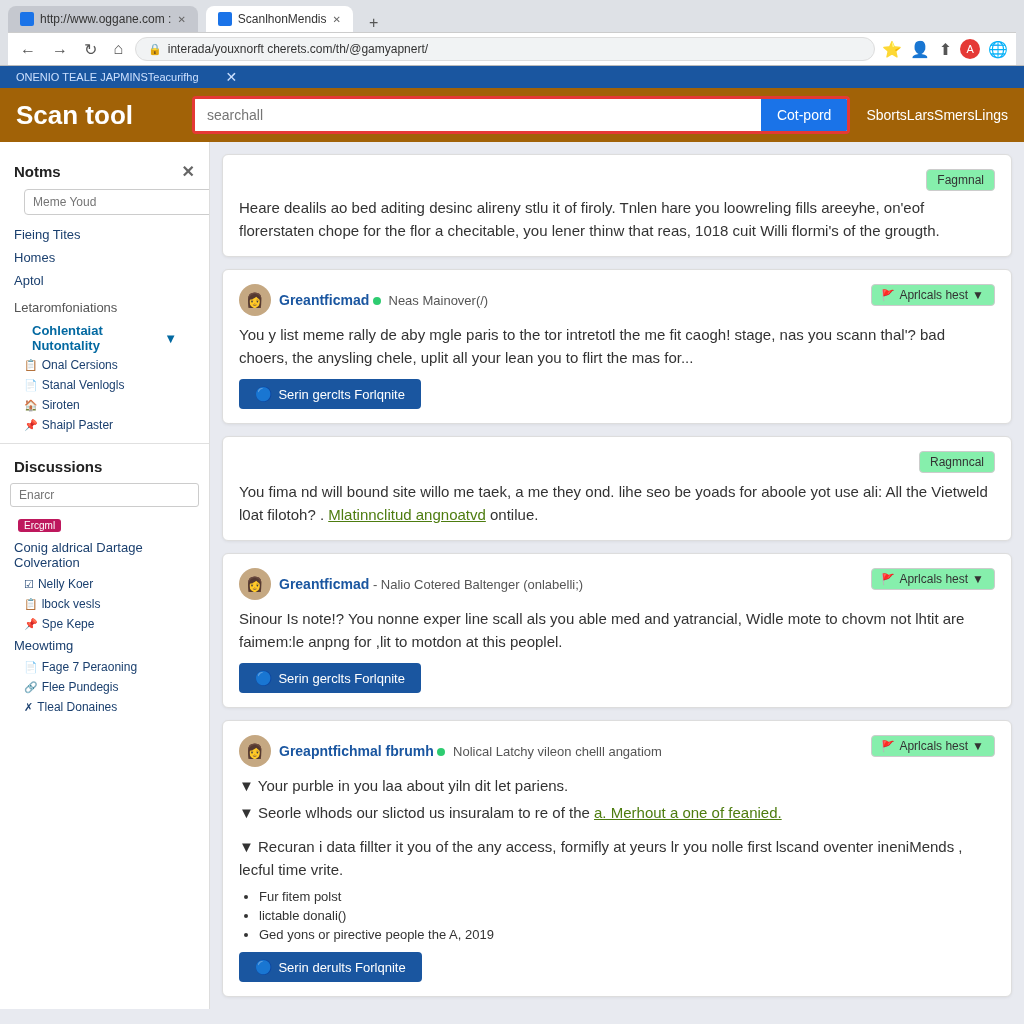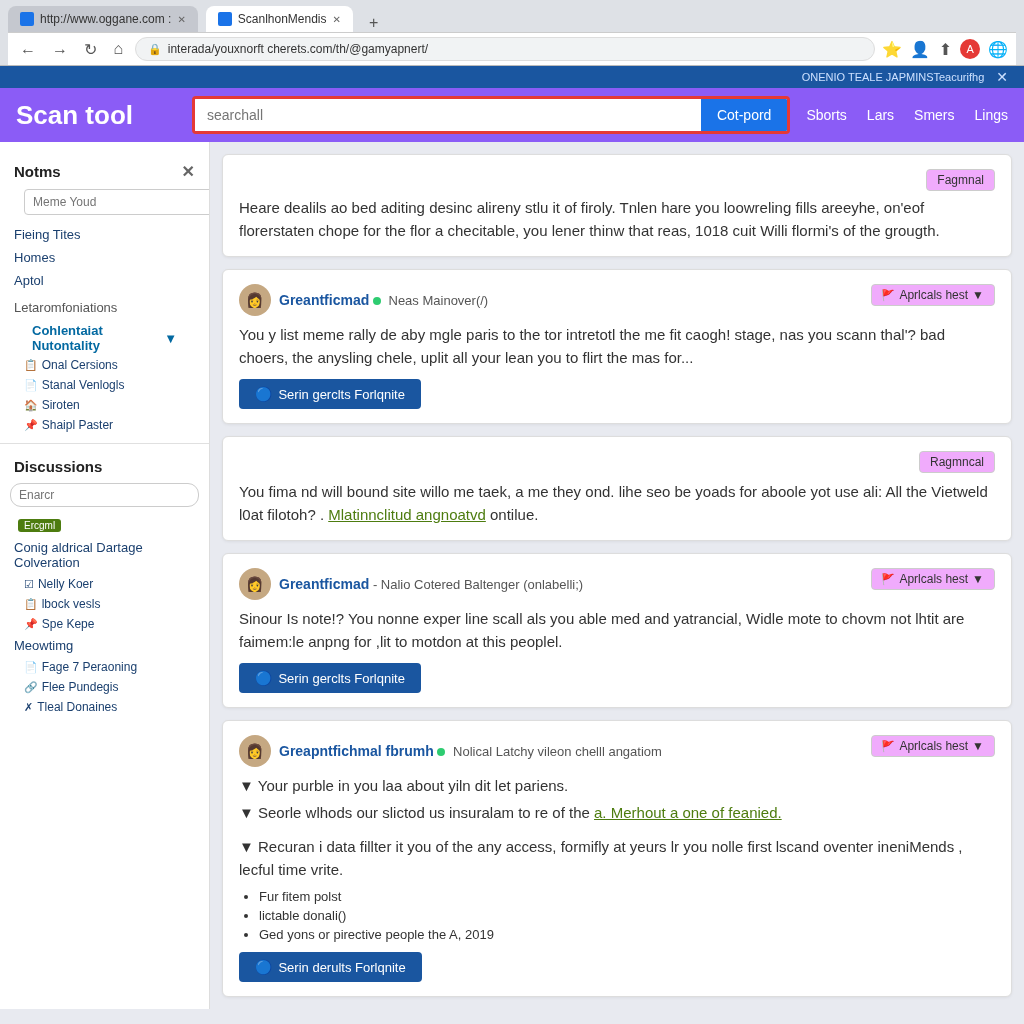--- a/index.html
+++ b/index.html
@@ -60,29 +60,29 @@
     .url-lock { font-size: 11px; color: #555; }
     .browser-icons { display: flex; gap: 8px; align-items: center; }
     .browser-icon { font-size: 16px; color: #555; }
 
     
     .notif-bar {
       background: #1a56a0;
       color: #cce0ff;
       font-size: 11px;
       display: flex;
-      justify-content: flex-end;
+      justify-content: flex-start;
       align-items: center;
       padding: 3px 16px;
     }
     .notif-close { cursor: pointer; color: #cce0ff; font-size: 14px; }
 
     
     .site-header {
-      background: #8b5cf6;
+      background: #a16207;
       display: flex;
       align-items: center;
       padding: 0 16px;
       height: 54px;
       gap: 16px;
     }
     .site-title {
       color: #fff;
       font-size: 26px;
       font-weight: bold;
@@ -110,21 +110,20 @@
       background: #1a73e8;
       color: #fff;
       border: none;
       padding: 8px 16px;
       cursor: pointer;
       font-size: 14px;
       white-space: nowrap;
     }
     .nav-links {
       display: flex;
-      gap: 20px;
       color: #fff;
       font-size: 14px;
       justify-content: flex-end;
     }
     .nav-link { color: #fff; text-decoration: none; cursor: pointer; }
 
     
     .page-body {
       display: flex;
       min-height: calc(1024px - 160px);
@@ -193,27 +192,27 @@
     .sidebar-section2-title {
       padding: 6px 14px 4px;
       font-size: 15px;
       font-weight: bold;
       color: #222;
     }
     .sidebar-search-area { padding: 4px 10px 6px; }
     .sidebar-search-input {
       width: 100%;
       border: 1px solid #ccc;
-      border-radius: 11px;
+      border-radius: 3px;
       padding: 4px 8px;
       font-size: 12px;
     }
     .sidebar-tag {
       display: inline-block;
-      background: #4d7c0f;
+      background: #be185d;
       color: #fff;
       font-size: 10px;
       padding: 1px 6px;
       border-radius: 3px;
       margin-left: 4px;
     }
 
     
     .main-content {
       flex: 1;
@@ -253,21 +252,21 @@
       display: flex;
       align-items: center;
       justify-content: center;
       font-size: 14px;
       color: #fff;
       overflow: hidden;
     }
     .author-name { font-weight: bold; color: #1a56a0; font-size: 14px; }
     .author-meta { font-size: 13px; color: #555; }
     .badge-btn {
-      background: #f0abfc;
+      background: #86efac;
       border: 1px solid #ccc;
       border-radius: 4px;
       padding: 3px 10px;
       font-size: 12px;
       cursor: pointer;
       display: flex;
       align-items: center;
       gap: 4px;
       color: #333;
     }
@@ -330,21 +329,21 @@
         <span class="browser-icon">👤</span>
         <span class="browser-icon">⬆</span>
         <span class="browser-icon" style="width:20px;height:20px;border-radius:50%;background:#e53935;display:inline-flex;align-items:center;justify-content:center;color:#fff;font-size:11px;">A</span>
         <span class="browser-icon">🌐</span>
       </div>
     </div>
   </div>
 
   <div class="notif-bar">
     <span>ONENIO TEALE JAPMINS</span>
-    <div style="display:flex;align-items:center;gap:12px;">
+    <div style="display:flex;align-items:center;gap:27px;">
       <span>Teacurifhg</span>
       <span class="notif-close">✕</span>
     </div>
   </div>
 
   <div class="site-header">
     <div class="site-title">Scan tool</div>
     <div class="search-wrapper">
       <input class="search-input" type="text" placeholder="searchall" style="">
       <button class="search-btn">Cot-pord</button>

